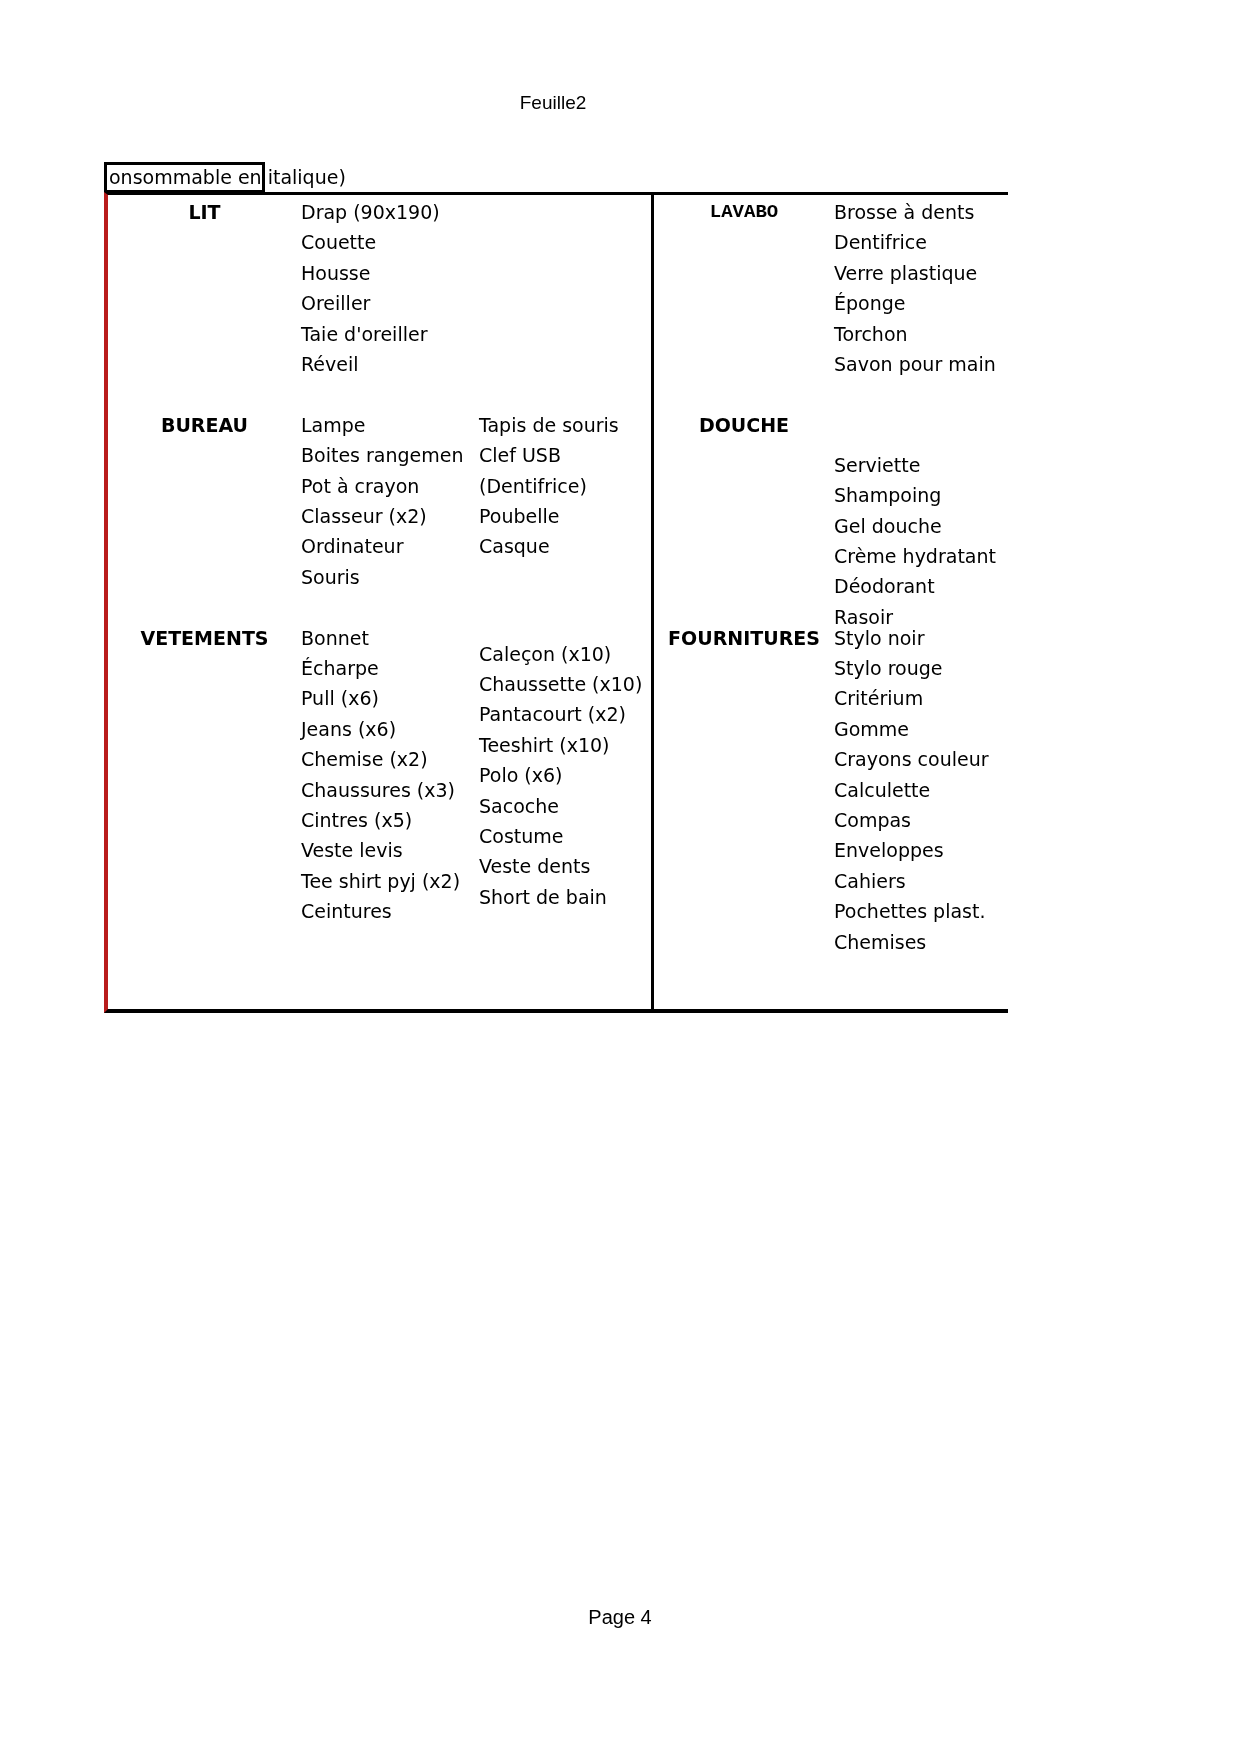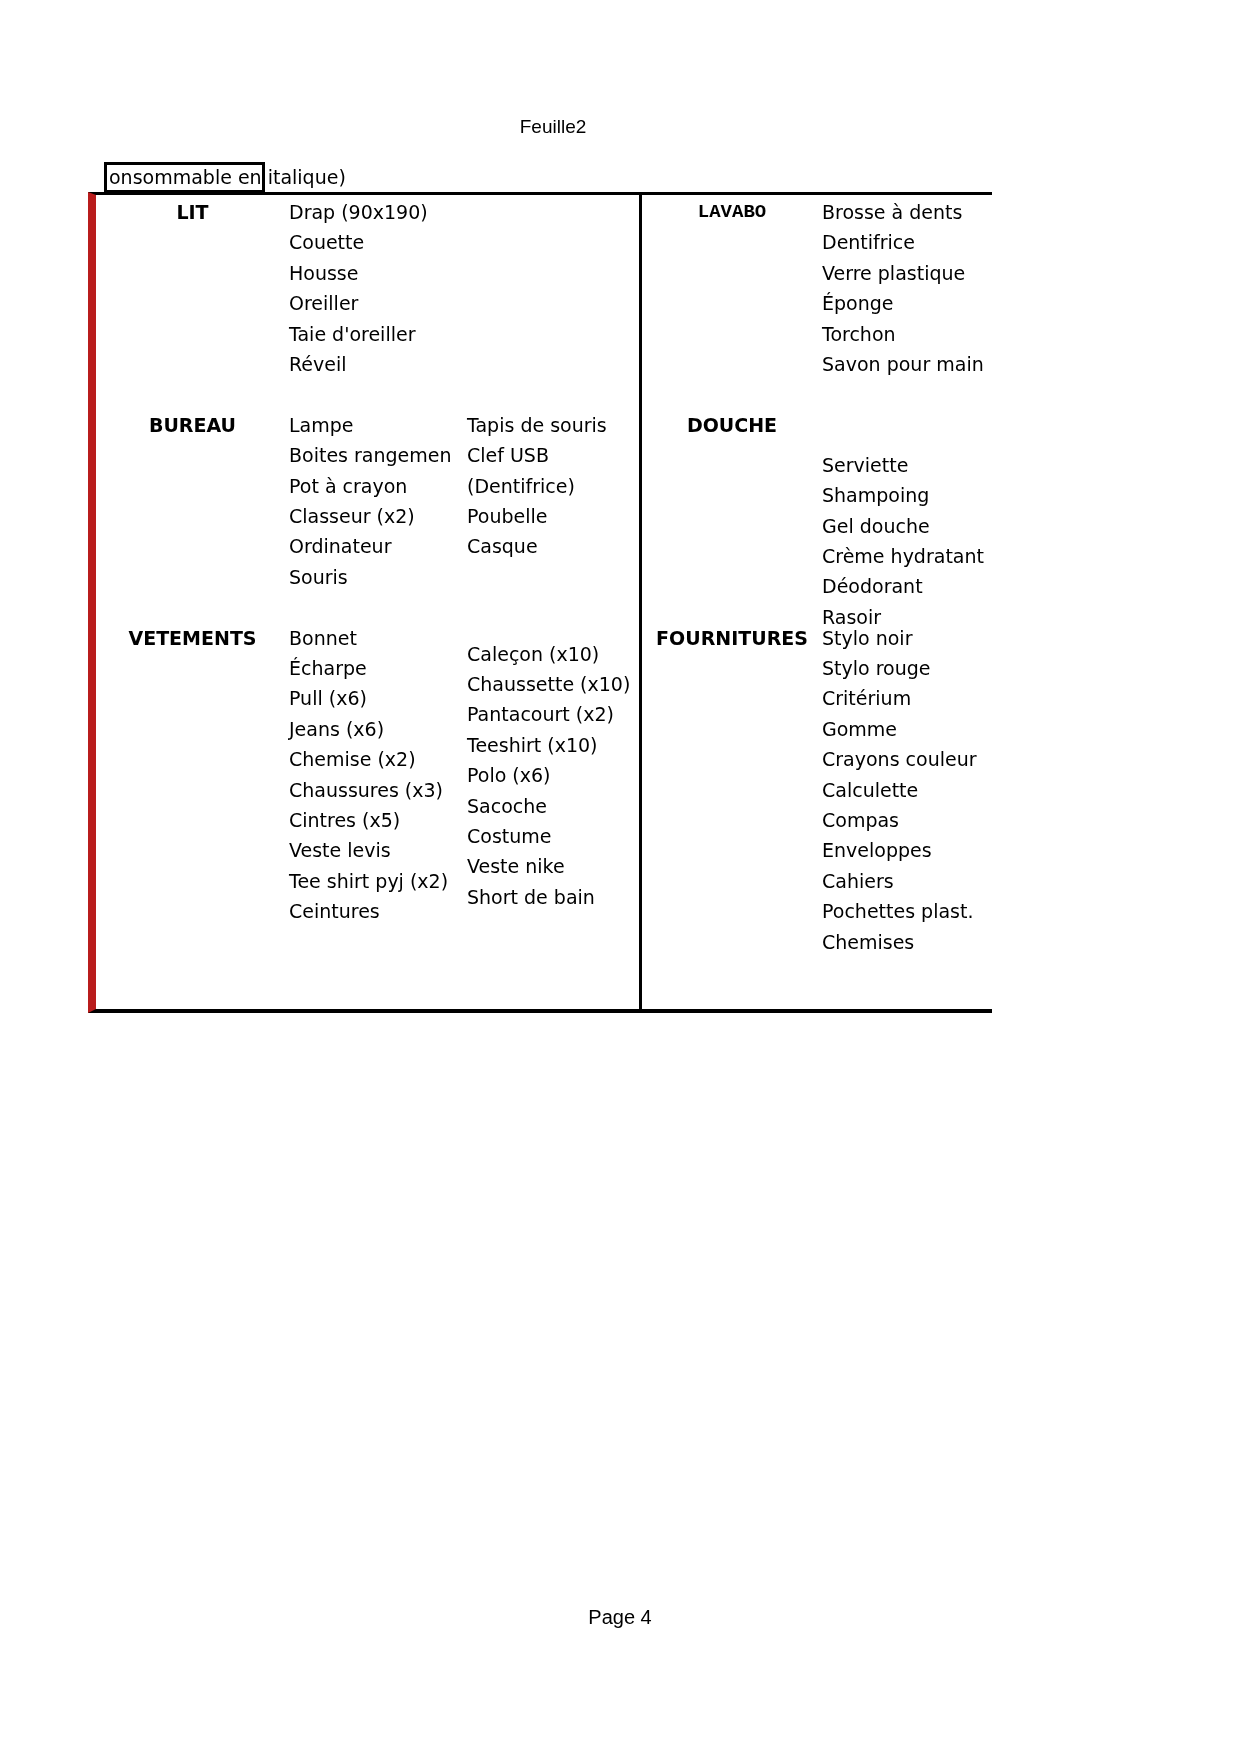--- a/index.html
+++ b/index.html
@@ -3,37 +3,37 @@
 <meta charset="utf-8">
 <style>
   html,body{margin:0;padding:0}
   body{
     width:1241px;height:1754px;position:relative;
     background:#ffffff;color:#000000;
     font-family:"DejaVu Sans",sans-serif;
     overflow:hidden;
   }
   .sheet-header{
-    position:absolute;top:116px;left:553px;transform:translateX(-50%);
+    position:absolute;top:92px;left:553px;transform:translateX(-50%);
     font-family:"Liberation Sans",sans-serif;font-size:19px;white-space:nowrap;
   }
   .sheet-footer{
     position:absolute;top:1606px;left:620px;transform:translateX(-50%);
     font-family:"Liberation Sans",sans-serif;font-size:20px;white-space:nowrap;
   }
   .note-box{
     position:absolute;left:104px;top:162px;width:161px;height:31px;
     border:3px solid #000;box-sizing:border-box;background:transparent;
   }
   .note-text{
     position:absolute;left:109px;top:166px;font-size:19px;white-space:nowrap;
   }
   .main-table{
-    position:absolute;left:88px;top:192px;width:904px;height:821px;
-    border-top:3px solid #000;border-left:8px solid #b91c1c;border-bottom:4px solid #000;
+    position:absolute;left:104px;top:192px;width:904px;height:821px;
+    border-top:3px solid #000;border-left:4px solid #b91c1c;border-bottom:4px solid #000;
     box-sizing:border-box;overflow:hidden;
   }
   .half-divider{
     position:absolute;left:543px;top:0;width:3px;height:100%;background:#000;
   }
   .cat-label{
     position:absolute;font-weight:bold;font-size:19px;line-height:30.4px;
     text-align:center;white-space:nowrap;
   }
   .cat-left{left:0;width:193px;}
@@ -97,21 +97,21 @@
         <div class="item-line">Ceintures</div>
       </div>
       <div class="item-col slot-b" style="top: 427.6px; margin-top: 16px;">
         <div class="item-line">Caleçon (x10)</div>
         <div class="item-line">Chaussette (x10)</div>
         <div class="item-line">Pantacourt (x2)</div>
         <div class="item-line">Teeshirt (x10)</div>
         <div class="item-line">Polo (x6)</div>
         <div class="item-line">Sacoche</div>
         <div class="item-line">Costume</div>
-        <div class="item-line">Veste nike</div>
+        <div class="item-line">Veste dents</div>
         <div class="item-line">Short de bain</div>
       </div>
       <div class="cat-label cat-right" style="top: 2px; font-family: Liberation Mono, monospace;">LAVABO</div>
       <div class="item-col slot-r" style="top: 2px;">
         <div class="item-line">Brosse à dents</div>
         <div class="item-line italic">Dentifrice</div>
         <div class="item-line">Verre plastique</div>
         <div class="item-line italic">Éponge</div>
         <div class="item-line italic">Torchon</div>
         <div class="item-line italic">Savon pour main</div>

